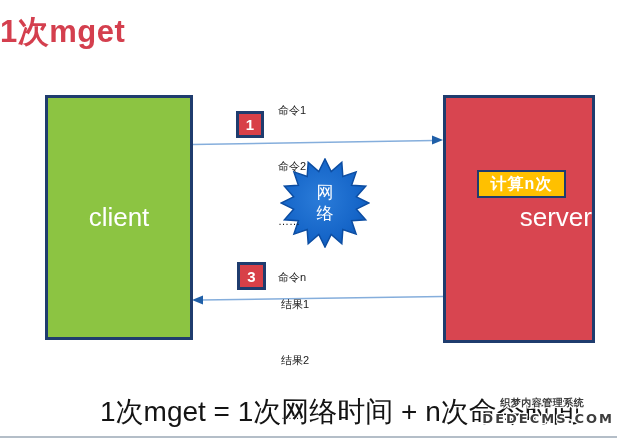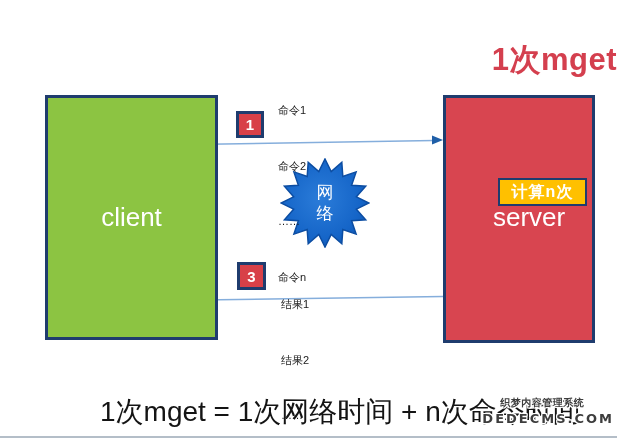--- a/index.html
+++ b/index.html
@@ -2,42 +2,41 @@
 <html style="--title-red: #D43F4E; --client-green: #8CC442; --server-red: #D84550; --border-navy: #1F3C6E; --star-blue: #1565C8; --star-edge: #0C4DA2; --accent-yellow: #FFC000; --badge-red: #D84048; --arrow-blue: #85AEDC; --arrowhead-blue: #1F5FA8;"><head>
 <meta charset="utf-8">
 <style>
   html,body{margin:0;padding:0;background:#fff;}
   #canvas{
     position:relative;width:617px;height:438px;background:#ffffff;
     font-family:"Liberation Sans","DejaVu Sans",sans-serif;overflow:hidden;
     border-bottom:2px solid #b4bec8;box-sizing:border-box;
   }
   .title{
-    position:absolute;top:11px;left:0;right:0;text-align:right;
+    position:absolute;top:11px;left:0;right:0;text-align:left;
     font-size:31px;font-weight:bold;color:var(--title-red,#D43F4E);
     letter-spacing:0.5px;
-    margin-top:28px;
   }
   .node{
     position:absolute;box-sizing:border-box;
     border:3px solid var(--border-navy,#1F3C6E);
   }
-  .client-box{left:45px;top:95px;width:173px;height:245px;
+  .client-box{left:45px;top:95px;width:148px;height:245px;
     background:var(--client-green,#8CC442);
     display:flex;align-items:center;justify-content:center;}
   .server-box{left:443px;top:95px;width:152px;height:248px;
     background:var(--server-red,#D84550);}
   .node-label{color:#fff;font-size:26px;}
-  .server-label{position:absolute;left:0;right:0;top:104px;text-align:left;margin-left:47px;}
+  .server-label{position:absolute;left:0;right:0;top:104px;text-align:right;}
   .compute-badge{
-    position:absolute;left:31px;top:80px;width:89px;height:28px;
+    position:absolute;left:31px;top:72px;width:89px;height:28px;
     background:var(--accent-yellow,#FFC000);
     border:2px solid var(--border-navy,#1F3C6E);box-sizing:border-box;
     display:flex;align-items:center;justify-content:center;
-    color:#fff;font-size:16px;font-weight:600;letter-spacing:1px;margin-left:21px;
+    color:#fff;font-size:16px;font-weight:600;letter-spacing:1px;
   }
   .star-svg{position:absolute;left:280px;top:158px;}
   .network-label{
     position:absolute;left:280px;top:158px;width:90px;height:90px;
     display:flex;flex-direction:column;align-items:center;justify-content:center;
     color:#fff;font-size:17px;line-height:21px;text-align:center;
   }
   .step-badge{
     position:absolute;box-sizing:border-box;
     background:var(--badge-red,#D84048);

